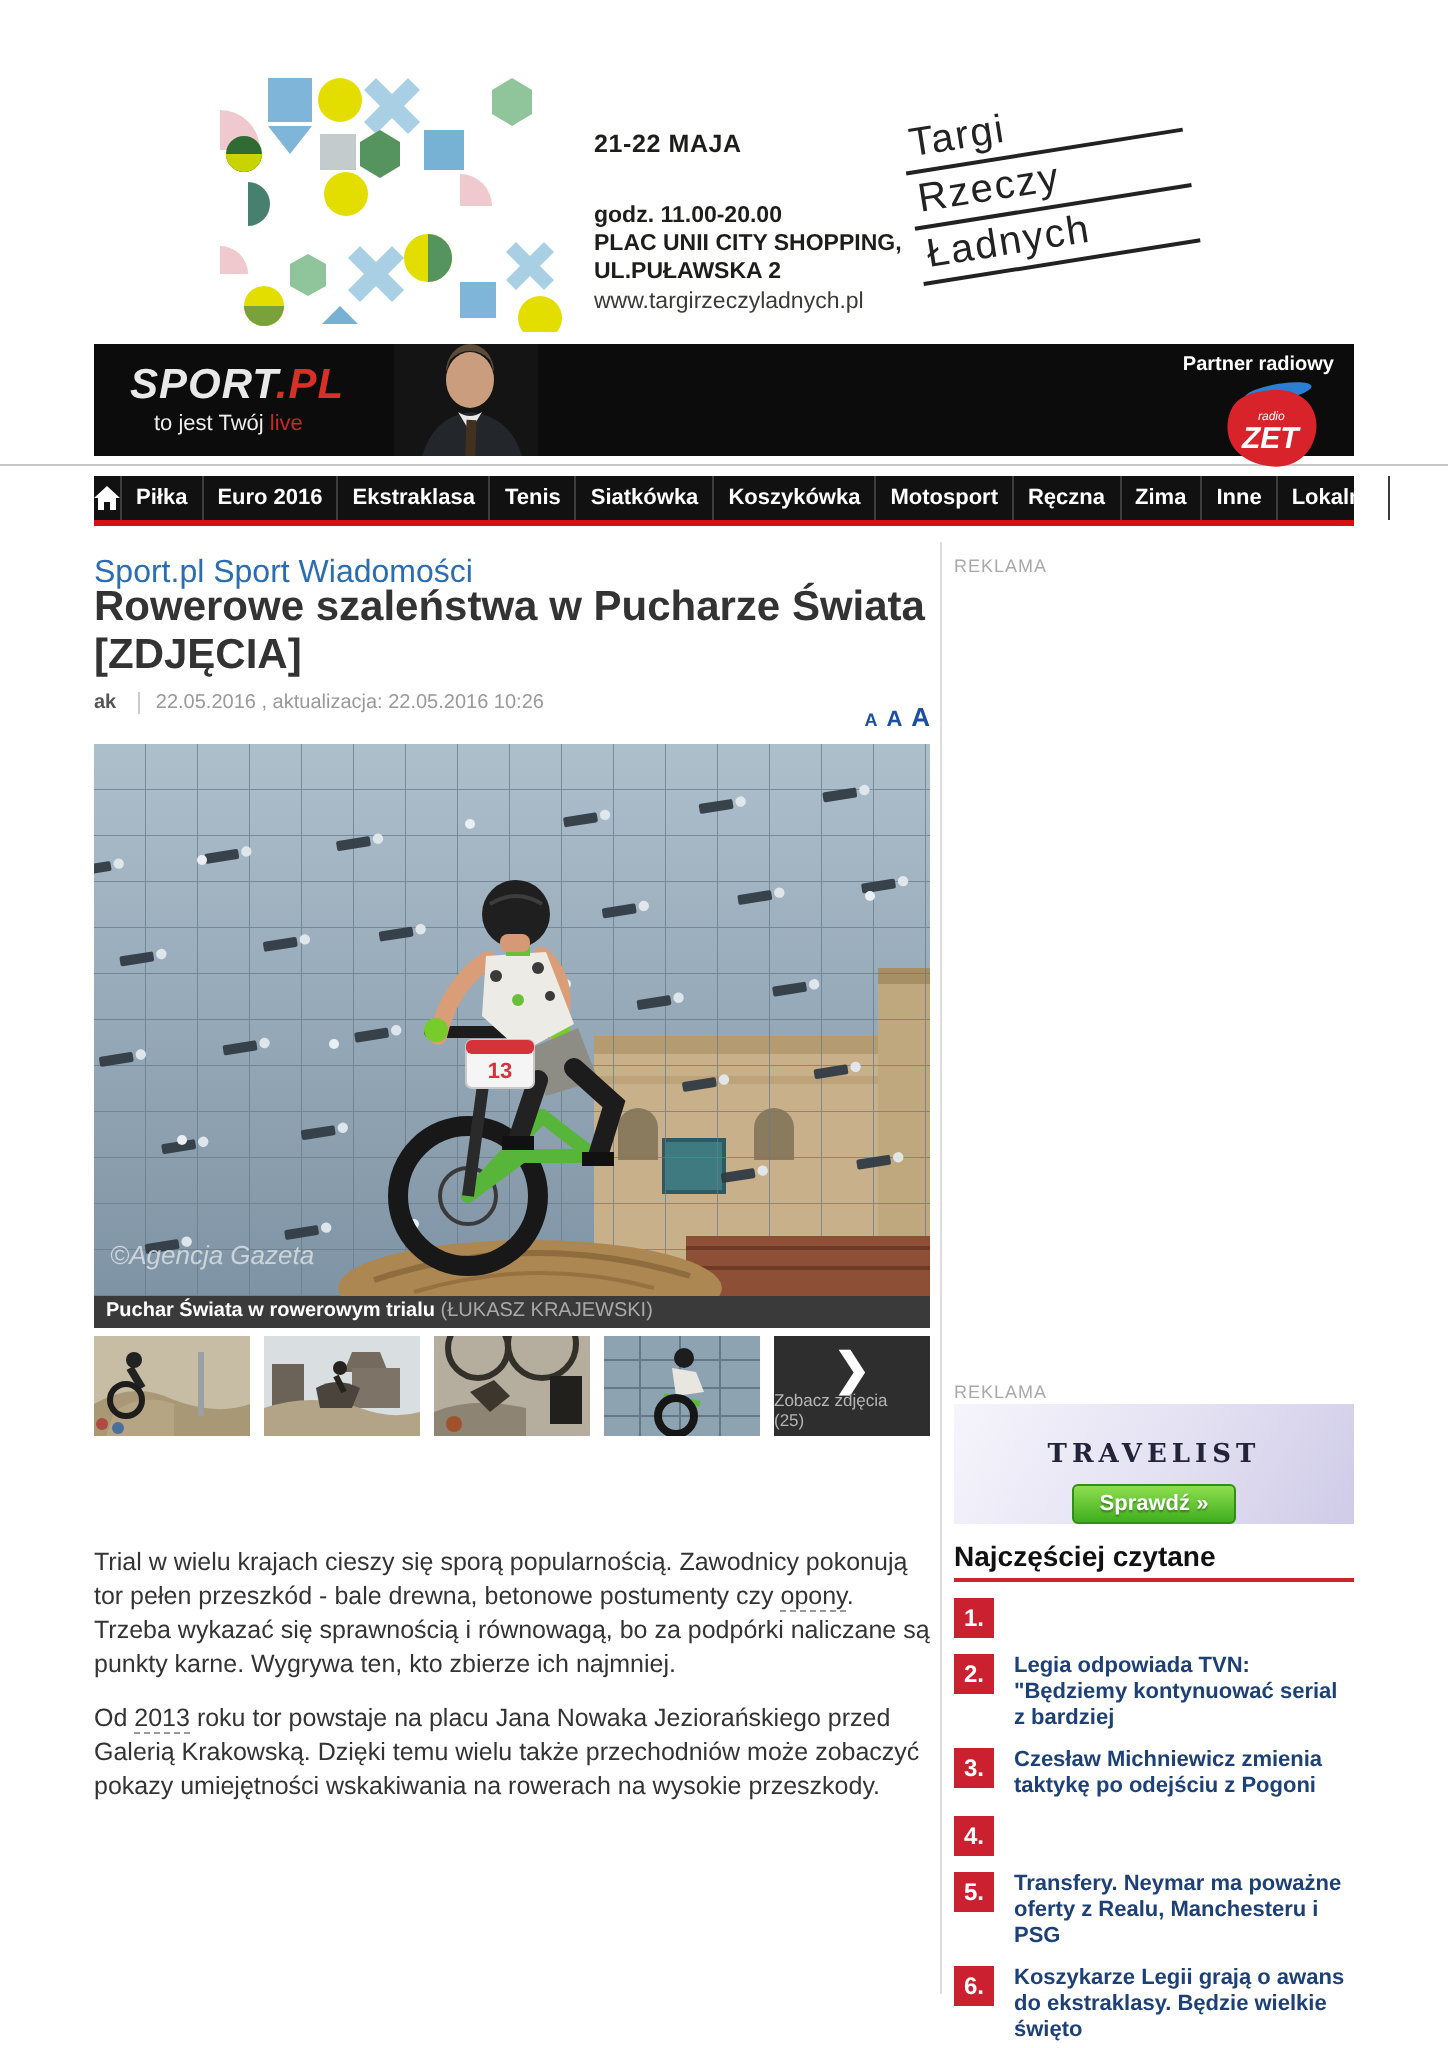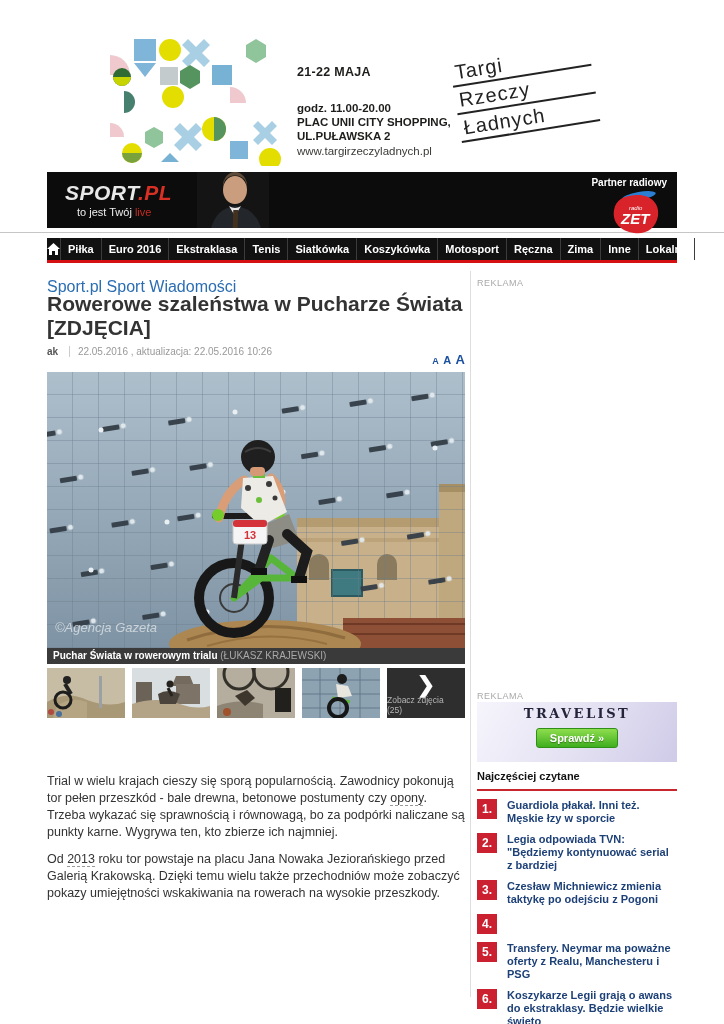--- a/index.html
+++ b/index.html
@@ -65,25 +65,25 @@
   .para { position:absolute; left:47px; width:418px; font-size:12.5px; line-height:17px; color:#333; }
   .p1 { top:773px; } .p2 { top:851px; }
   .inline-link { border-bottom:1px dashed #999; cursor:pointer; }
 
   
   .rek2 { position:absolute; left:477px; top:691px; }
   .travelist { position:absolute; left:477px; top:702px; width:200px; height:60px; background:linear-gradient(120deg,#f6f5fc 0%,#e3e0f2 55%,#cfcbe8 100%); display:flex; cursor:pointer; }
   .tv-left { width:104px; padding-top:6px; text-align:center; }
   .tv-w1, .tv-w2 { font-family:"DejaVu Serif", serif; font-style:italic; font-weight:bold; font-size:11px; color:#27253c; line-height:12px; }
   .tv-disc { font-size:19px; font-weight:bold; color:#1e8c1e; margin-top:3px; }
-  .tv-right { flex:1; text-align:center; padding-top:4px; }
+  .tv-right { flex:1; text-align:center; padding-top:18px; }
   .tv-brand { font-family:"DejaVu Serif", serif; font-size:13px; letter-spacing:2.5px; color:#23233a; font-weight:bold; }
   .tv-btn { display:inline-block; margin-top:7px; width:82px; height:20px; line-height:19px; background:linear-gradient(#8ede4e,#3fae1f); border:1px solid #2f8f16; border-radius:3px; color:#fff; font-size:11px; font-weight:bold; text-shadow:0 1px 1px rgba(0,0,0,.35); cursor:pointer; }
 
-  .most-read-title { position:absolute; left:477px; top:770px; font-size:11px; font-weight:bold; color:#111; }
+  .most-read-title { position:absolute; left:477px; top:770px; font-size:14px; font-weight:bold; color:#111; }
   .most-read-rule { position:absolute; left:477px; top:789px; width:200px; height:2px; background:#c9252d; }
   .most-read { position:absolute; left:477px; top:799px; width:200px; display:flex; flex-direction:column; gap:8px; }
   .mr-item { display:flex; cursor:pointer; }
   .mr-num { flex:0 0 20px; height:20px; background:#cb2030; color:#fff; font-size:12px; font-weight:bold; text-align:center; line-height:20px; }
   .mr-text { margin-left:10px; font-size:11px; line-height:13px; font-weight:bold; color:#1d4077; }
 </style>
 </head>
 <body>
 
 <div id="page">
@@ -378,21 +378,20 @@
       <div class="tv-btn">Sprawdź »</div>
     </div>
   </div>
 
   <div class="most-read-title">Najczęściej czytane</div>
   <div class="most-read-rule"></div>
   <div class="most-read">
 
       <div class="mr-item">
         <span class="mr-num">1.</span>
-        <span class="mr-text">Guardiola płakał. Inni też. Męskie łzy w sporcie</span>
       </div>
 
       <div class="mr-item">
         <span class="mr-num">2.</span>
         <span class="mr-text">Legia odpowiada TVN: "Będziemy kontynuować serial z bardziej</span>
       </div>
 
       <div class="mr-item">
         <span class="mr-num">3.</span>
         <span class="mr-text">Czesław Michniewicz zmienia taktykę po odejściu z Pogoni</span>

